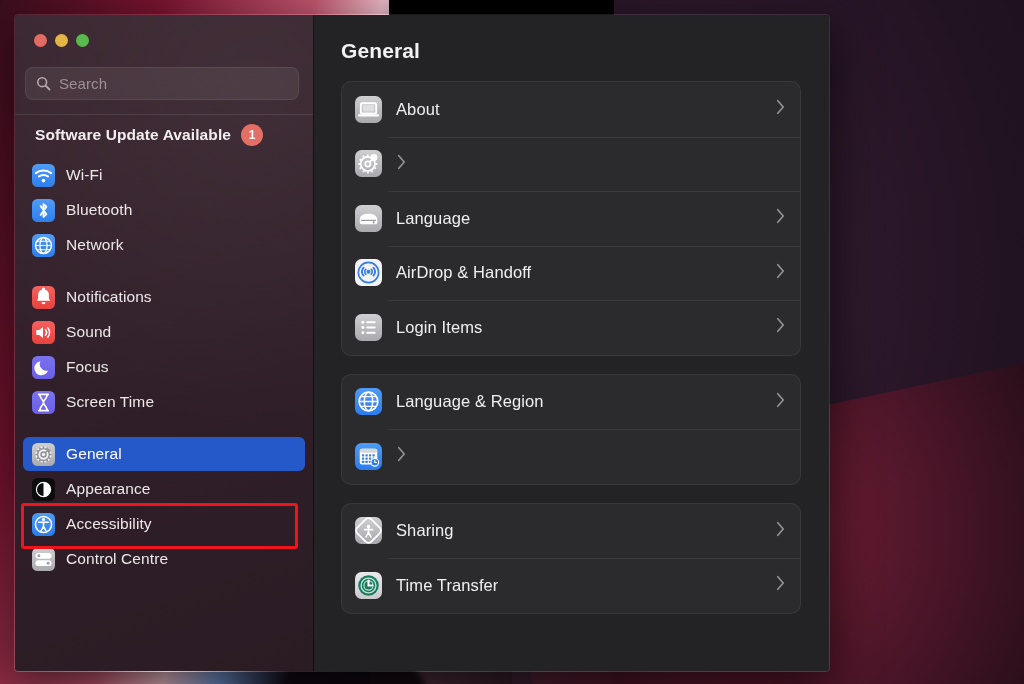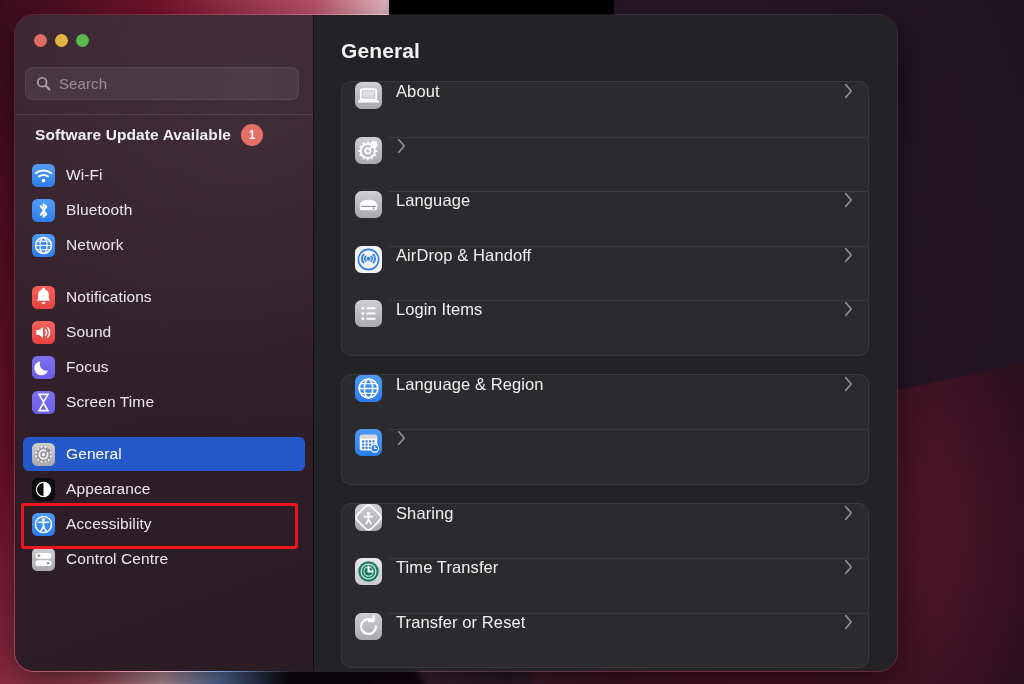--- a/index.html
+++ b/index.html
@@ -24,22 +24,22 @@
           background: linear-gradient(180deg,#000 0%, #06040a 70%, rgba(0,0,0,0) 100%); }
   #wp-d { position:absolute; left:52%; bottom:-30%; width:58%; height:70%;
           background: radial-gradient(ellipse at 40% 20%, #7d2038 0%, #4a1528 40%, #1a0c14 75%);
           transform: rotate(-12deg); }
   #wp-e { position:absolute; left:42%; bottom:-12%; width:16%; height:28%;
           background: linear-gradient(120deg, rgba(200,120,150,.35), rgba(0,0,0,0));
           transform: rotate(-30deg); filter: blur(3px); }
 
   
   #window {
-    position:absolute; left:14px; top:14px; width:884px; height:658px;
-    border-radius:20px; overflow:hidden; display:flex;
+    position:absolute; left:14px; top:14px; width:816px; height:658px;
+    border-radius:4px; overflow:hidden; display:flex;
     box-shadow: 0 16px 48px rgba(0,0,0,.65);
     border:1px solid rgba(255,255,255,.10);
   }
 
   
   #sidebar {
     width:299px; flex:0 0 299px; position:relative;
     background: linear-gradient(160deg,#3a2630 0%, #35222c 30%, #2f1e28 60%, #2b1c24 100%);
     border-right:1px solid rgba(0,0,0,.55);
     display:flex; flex-direction:column;
@@ -111,21 +111,21 @@
   }
   #page-title {
     color:#f2f2f4; font-size:21px; font-weight:700; letter-spacing:.1px;
     padding:24px 0 0 0;
   }
   .card {
     background:#2b2b2d; border:1px solid rgba(255,255,255,.065);
     border-radius:10px; margin-top:18px; overflow:hidden;
   }
   .row {
-    display:flex; height:54.5px; padding:0 14px 0 13px; gap:14px;
+    display:flex; align-items:center; height:54.5px; padding:0 14px 0 13px; gap:14px;
     position:relative;
   }
   .row + .row:before {
     content:""; position:absolute; left:46px; right:0; top:0; height:1px;
     background:rgba(255,255,255,.075);
   }
   .row .rlbl { color:#f0f0f2; font-size:16.5px; flex:1; letter-spacing:.1px; }
   .row .sq { width:27px; height:27px; border-radius:6.5px; flex:0 0 27px; }
   .chev { width:11px; height:18px; flex:0 0 11px; opacity:.62; }
 </style>
@@ -458,29 +458,17 @@
                 <circle cx="12" cy="12" r="6.6" fill="none" stroke="#bfe4d8" stroke-width="1.2"></circle>
                 <circle cx="12" cy="12" r="4.1" fill="none" stroke="#bfe4d8" stroke-width="1"></circle>
                 <path d="M12 7.6V12h3.4" stroke="#ffffff" stroke-width="1.8" fill="none" stroke-linecap="round"></path>
               </svg>
             </span>
             <span class="rlbl">Time Transfer</span>
             <span><svg class="chev" viewBox="0 0 12 20">
                 <path d="M3 3l6 7-6 7" fill="none" stroke="#d0d0d4" stroke-width="1.9" stroke-linecap="round" stroke-linejoin="round"></path>
               </svg></span>
           </div>
-          <div class="row">
-            <span class="sq gray">
-              <svg viewBox="0 0 24 24" width="100%" height="100%">
-                <path d="M18.6 12a6.6 6.6 0 1 1-2.5-5.2" stroke="#ffffff" stroke-width="1.9" fill="none" stroke-linecap="round"></path>
-                <path d="M16.6 2.8v4.4h-4.4" stroke="#ffffff" stroke-width="1.9" fill="none" stroke-linecap="round" stroke-linejoin="round"></path>
-              </svg>
-            </span>
-            <span class="rlbl">Transfer or Reset</span>
-            <span><svg class="chev" viewBox="0 0 12 20">
-                <path d="M3 3l6 7-6 7" fill="none" stroke="#d0d0d4" stroke-width="1.9" stroke-linecap="round" stroke-linejoin="round"></path>
-              </svg></span>
-          </div>
         </div>
       </div>
   </div>
 
 </div>
 
 </body></html>

